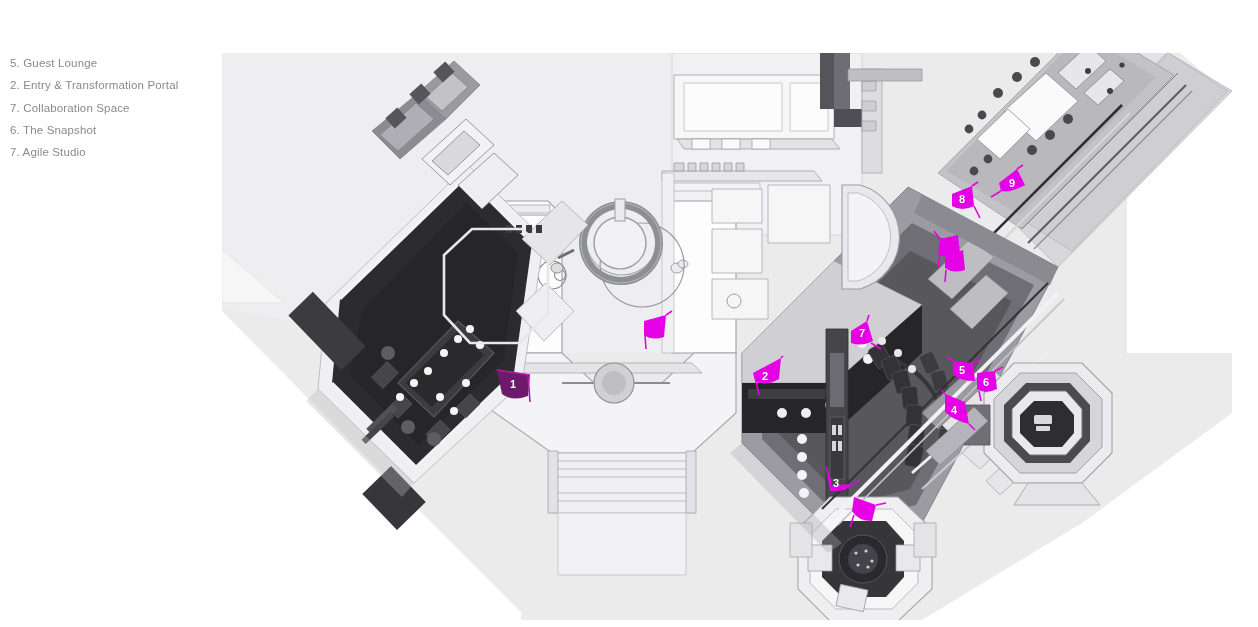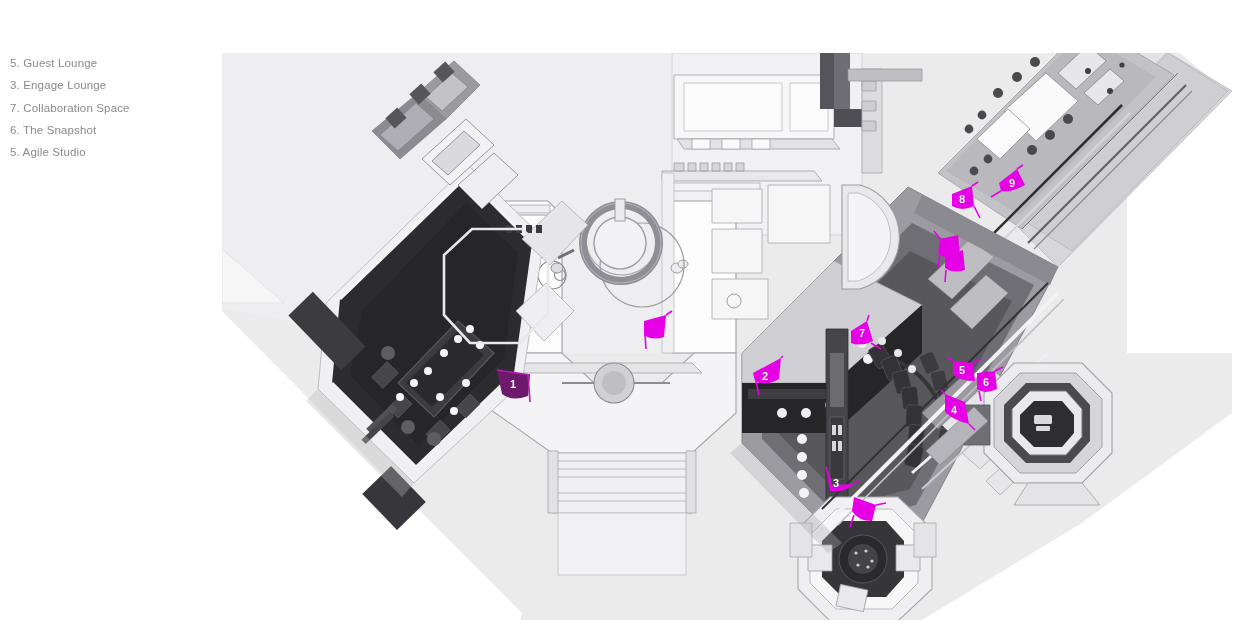--- a/index.html
+++ b/index.html
@@ -57,24 +57,24 @@
     font-family: "Liberation Sans", sans-serif;
     line-height: 1;
     text-shadow: 0 0 1px rgba(0,0,0,.35);
   }
 </style>
 </head>
 <body>
 
 <div id="legend">
   <div class="legend-item">5. Guest Lounge</div>
-  <div class="legend-item">3. Engage Lounge</div>
+  <div class="legend-item">2. Entry &amp; Transformation Portal</div>
   <div class="legend-item">7. Collaboration Space</div>
   <div class="legend-item">6. The Snapshot</div>
-  <div class="legend-item">5. Agile Studio</div>
+  <div class="legend-item">7. Agile Studio</div>
 </div>
 
 <div id="plan-wrap">
 
 <svg id="plan-svg" width="1036" height="567" viewBox="0 0 1036 567" xmlns="http://www.w3.org/2000/svg">
   <defs>
     <linearGradient id="gLight" x1="0" y1="0" x2="1" y2="1">
       <stop offset="0" stop-color="#f2f2f3"></stop>
           <stop offset="1" stop-color="#e4e4e6"></stop>
     </linearGradient>

